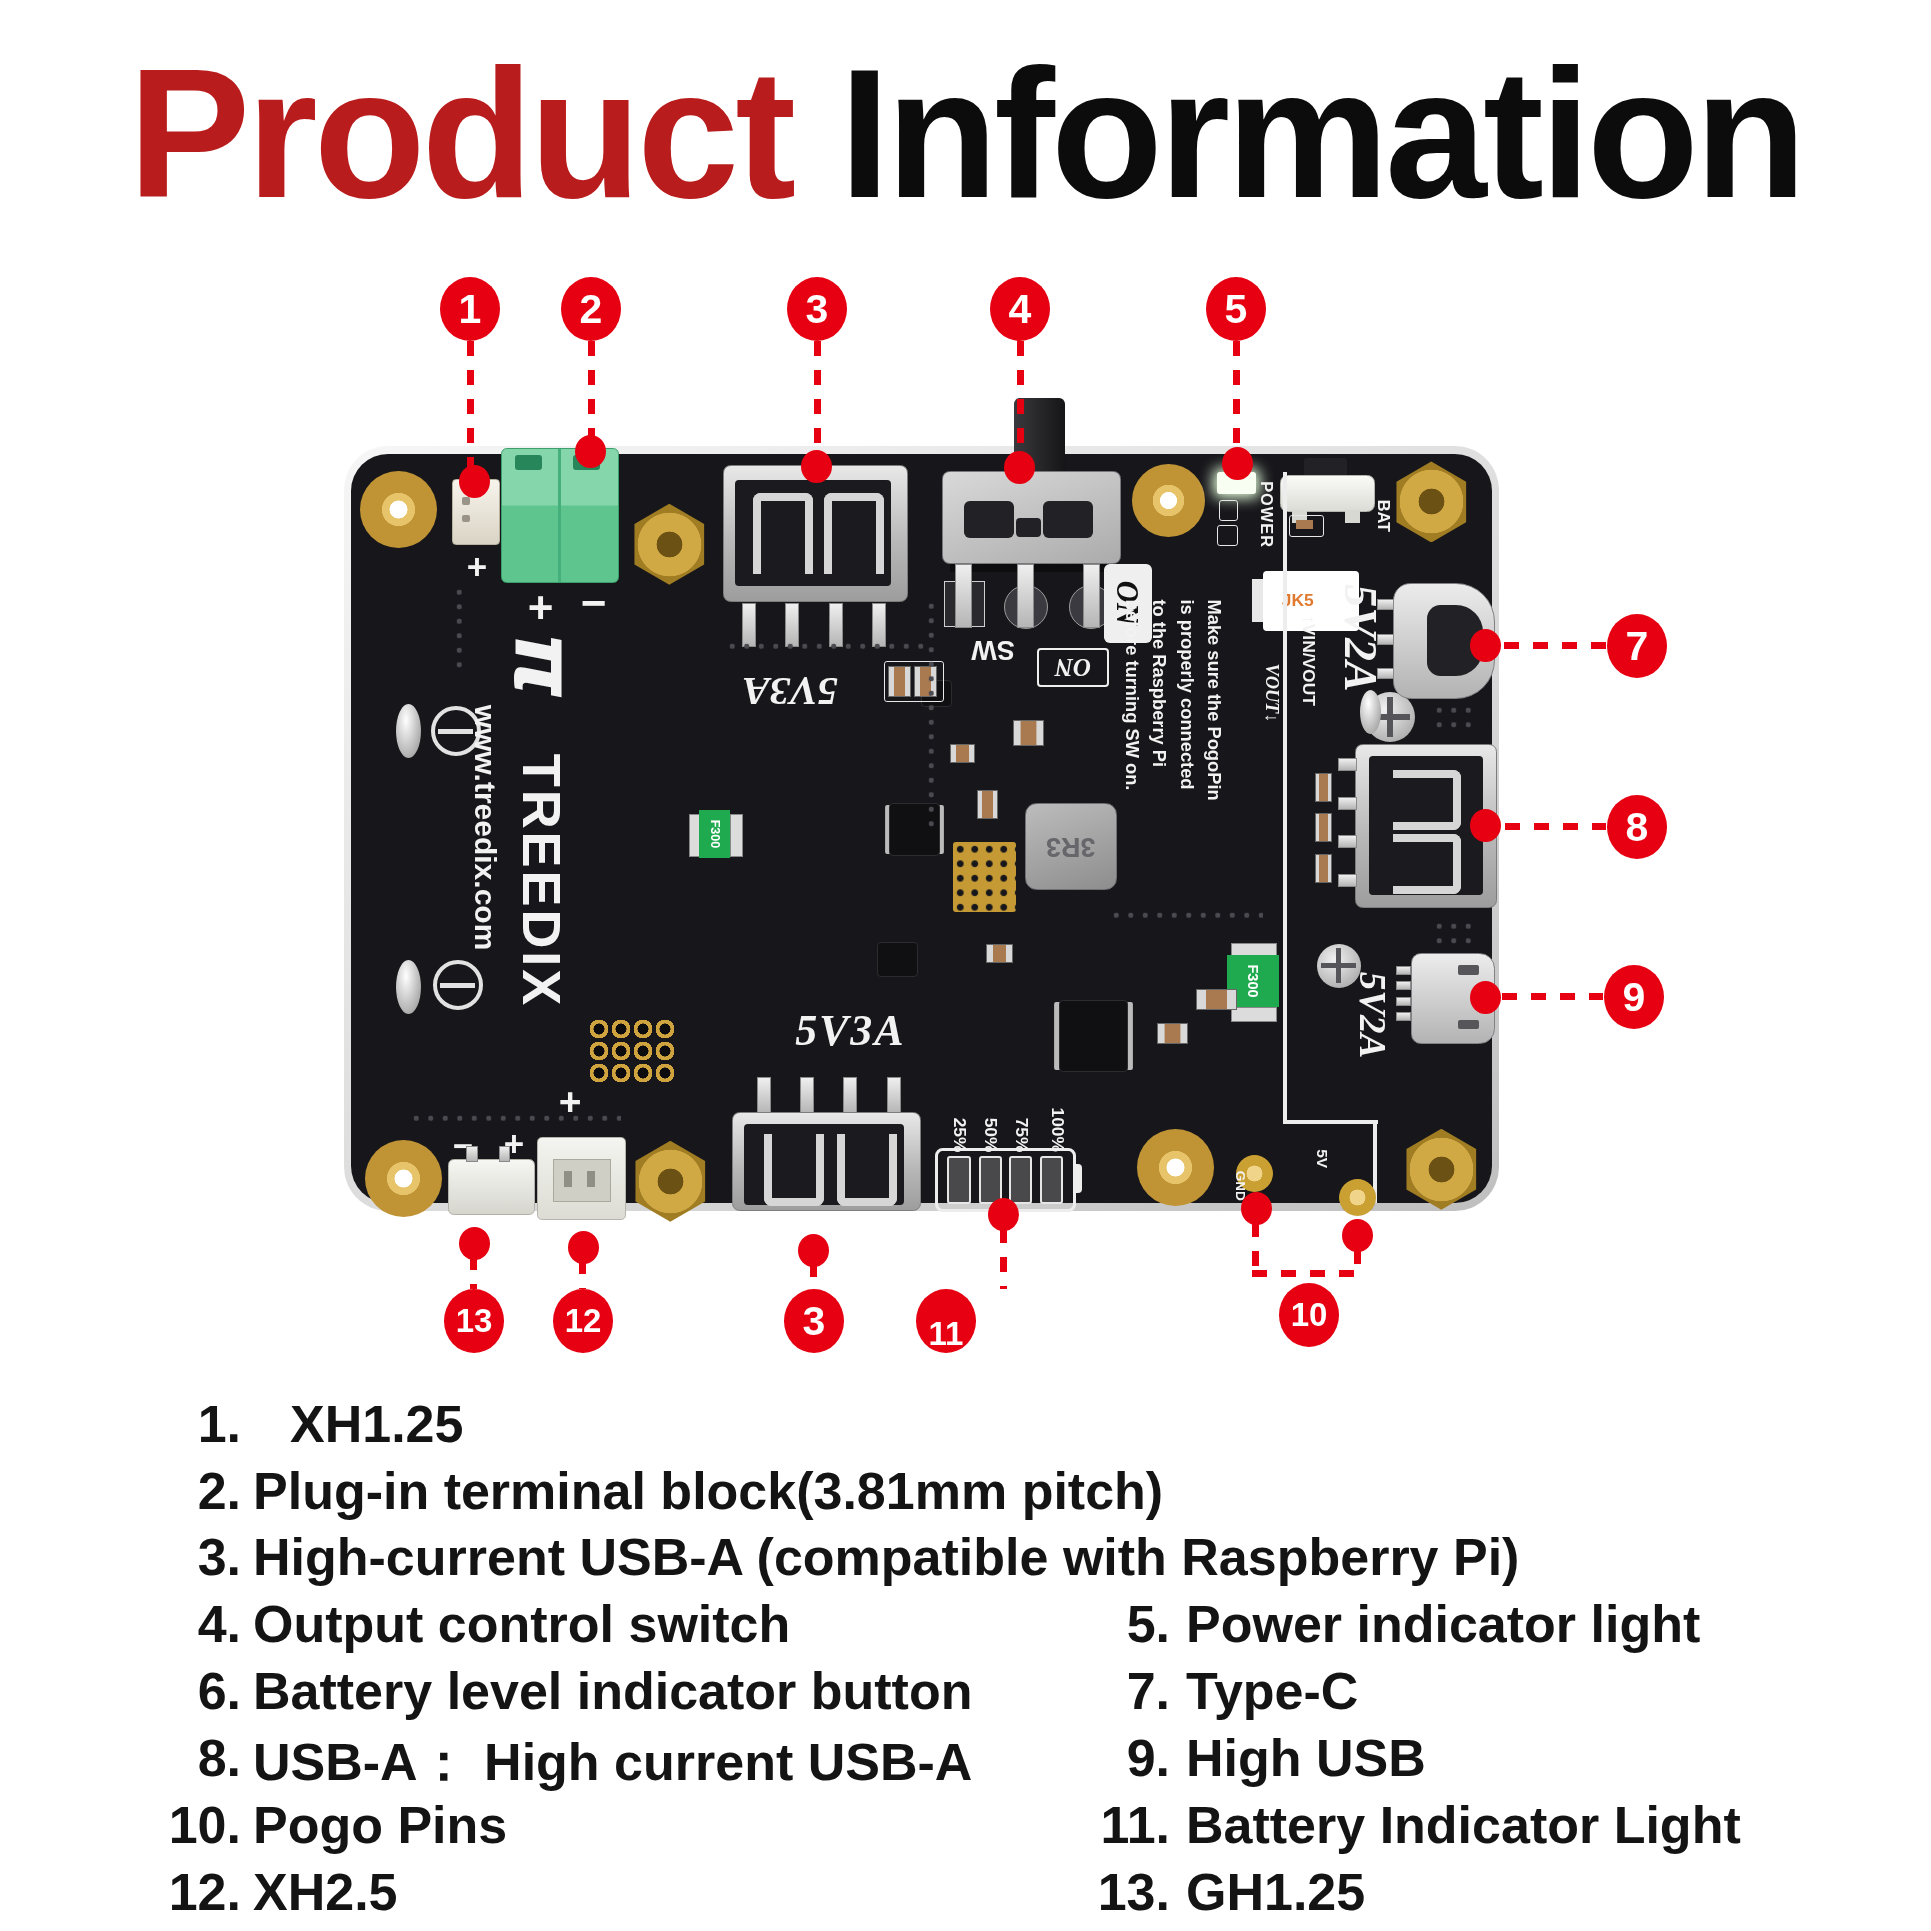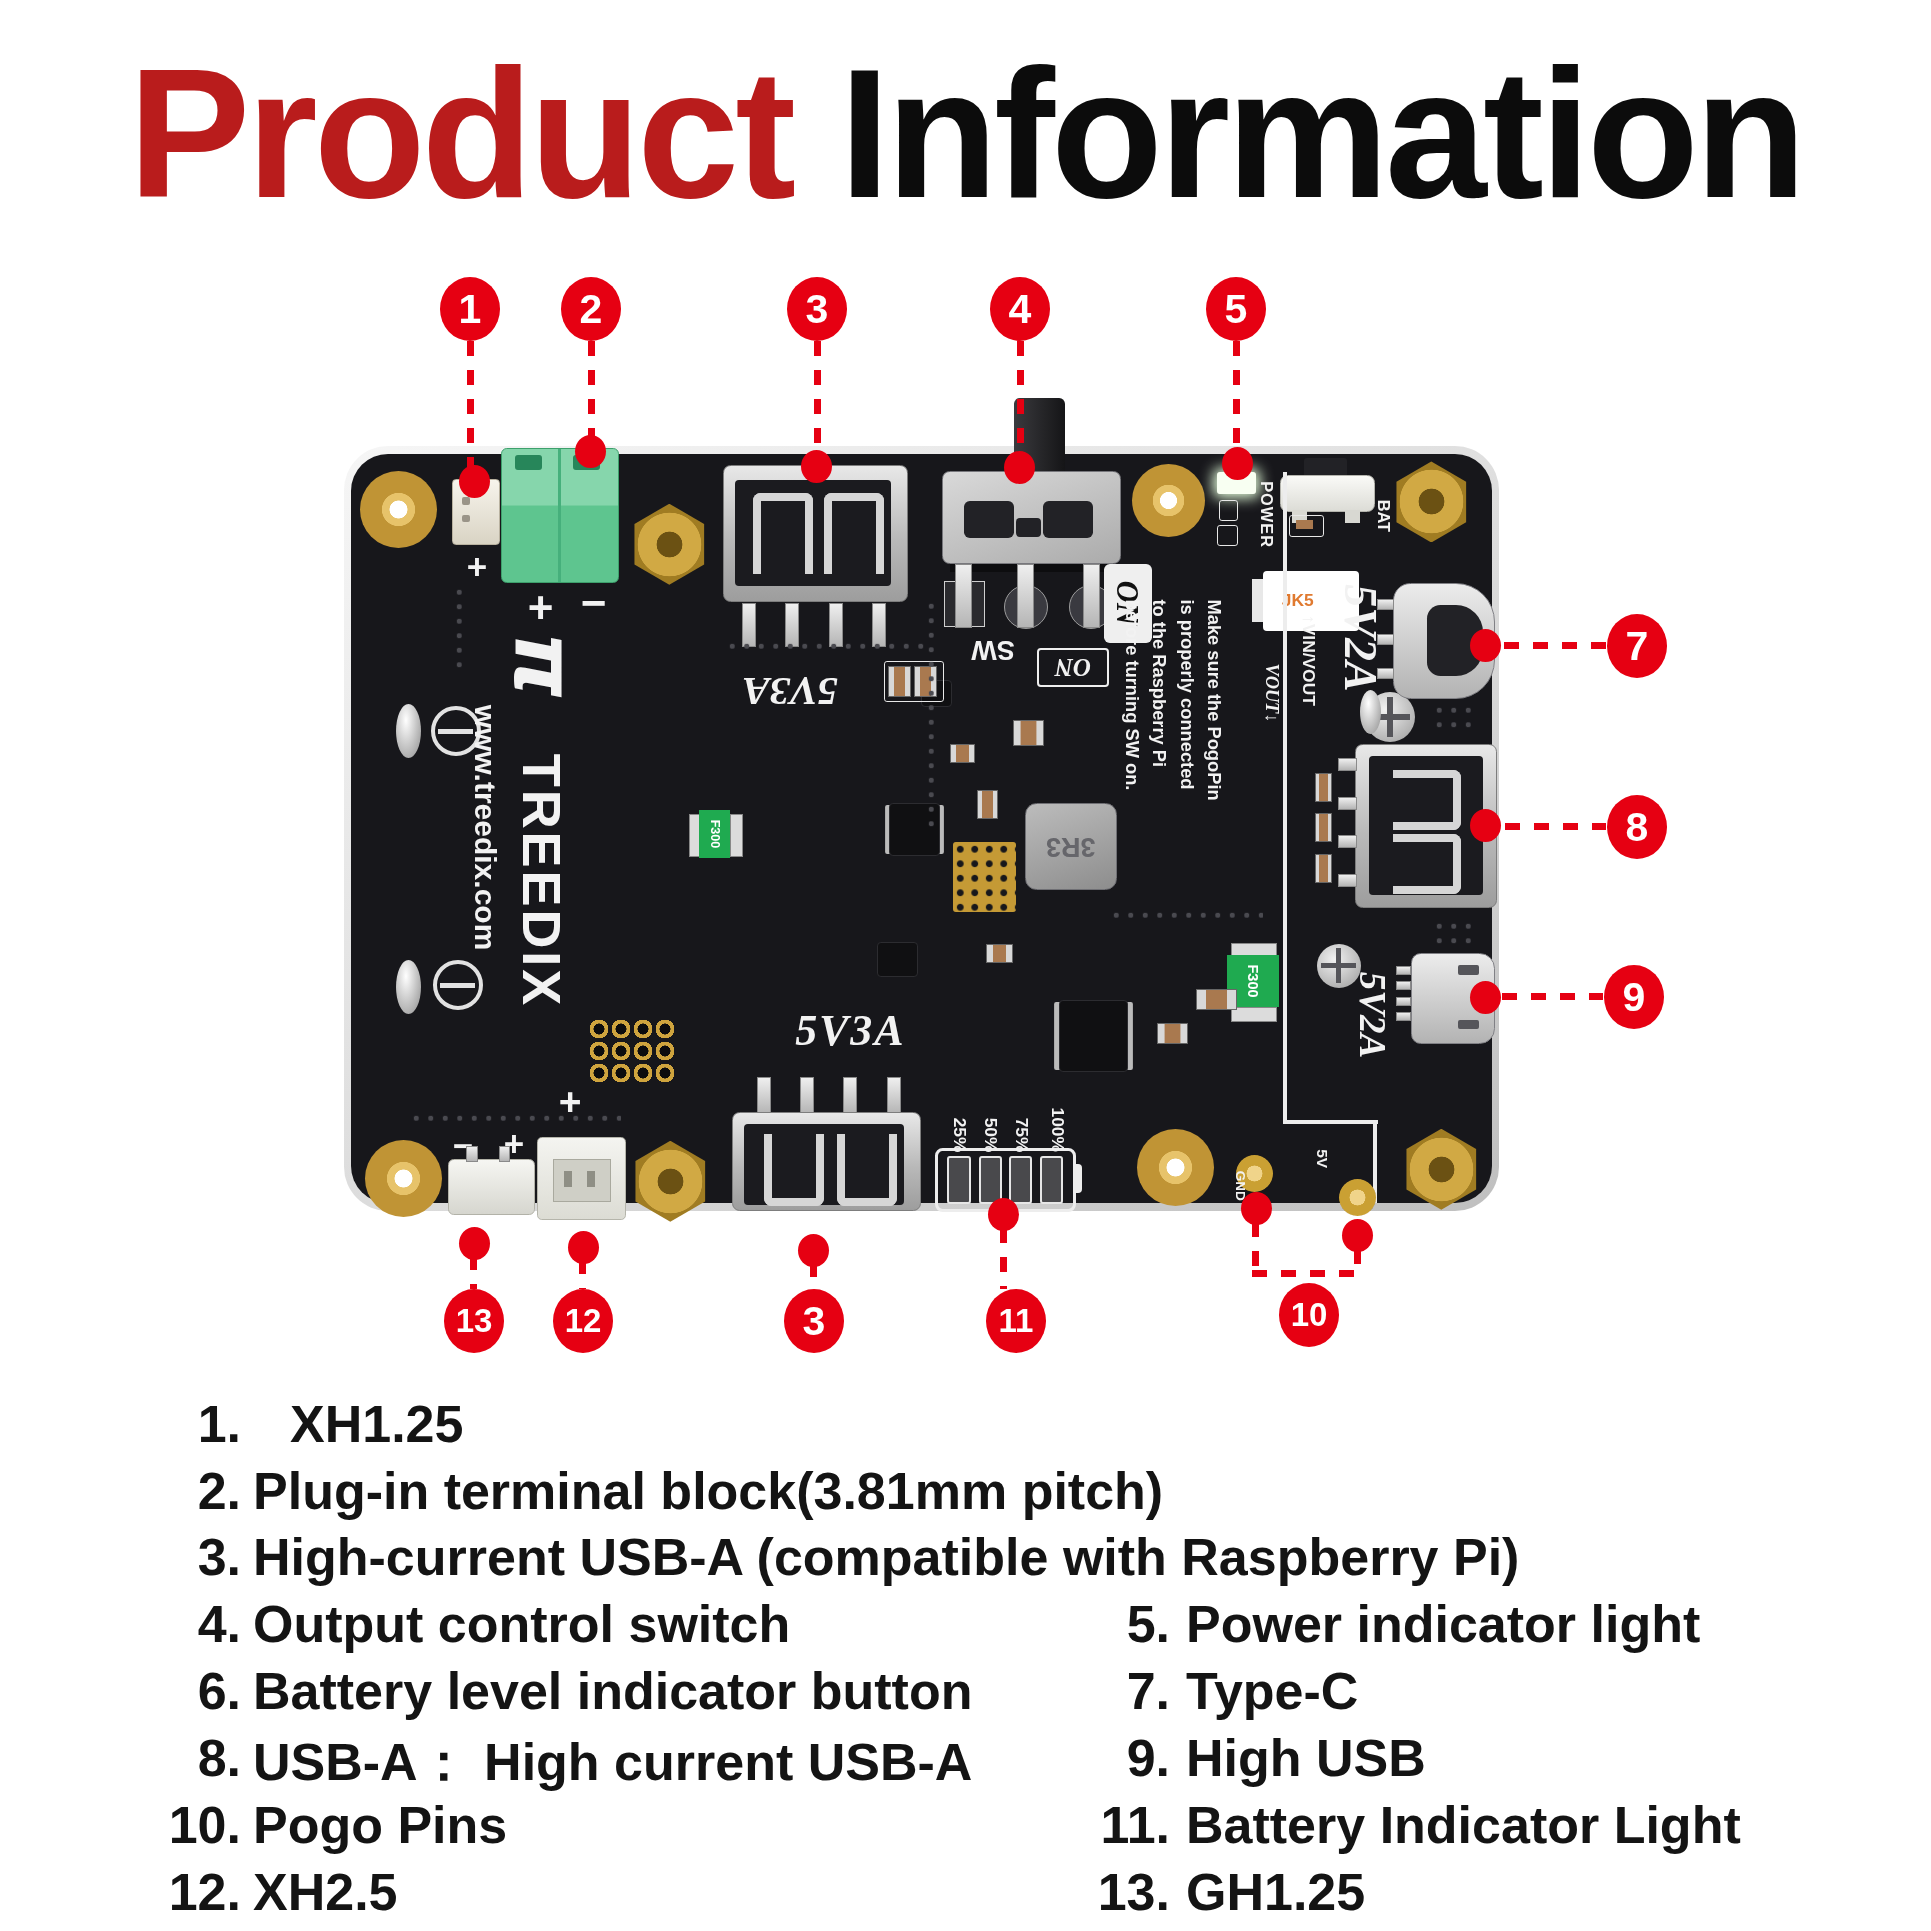--- a/index.html
+++ b/index.html
@@ -330,21 +330,21 @@
 
   <div class="badge small" style="left:444px;top:1289px;">
       <span>13</span>
     </div>
   <div class="badge small" style="left:553px;top:1289px;">
       <span>12</span>
     </div>
   <div class="badge" style="left:784px;top:1289px;">
       <span>3</span>
     </div>
-  <div class="badge small" style="left:986px;top:1289px;">
+  <div class="badge small" style="left:916px;top:1289px;align-items:flex-end;">
       <span>11</span>
     </div>
   <div class="badge small" style="left:1279px;top:1283px;">
       <span>10</span>
     </div>
   <div class="dv" style="left:470px;top:1255px;height:34px;"></div>
   <div class="dv" style="left:579px;top:1259px;height:30px;"></div>
   <div class="dv" style="left:810px;top:1262px;height:27px;"></div>
   <div class="dv" style="left:1000px;top:1228px;height:61px;"></div>
   <div class="dot" style="left:459px;top:1227px;"></div>

